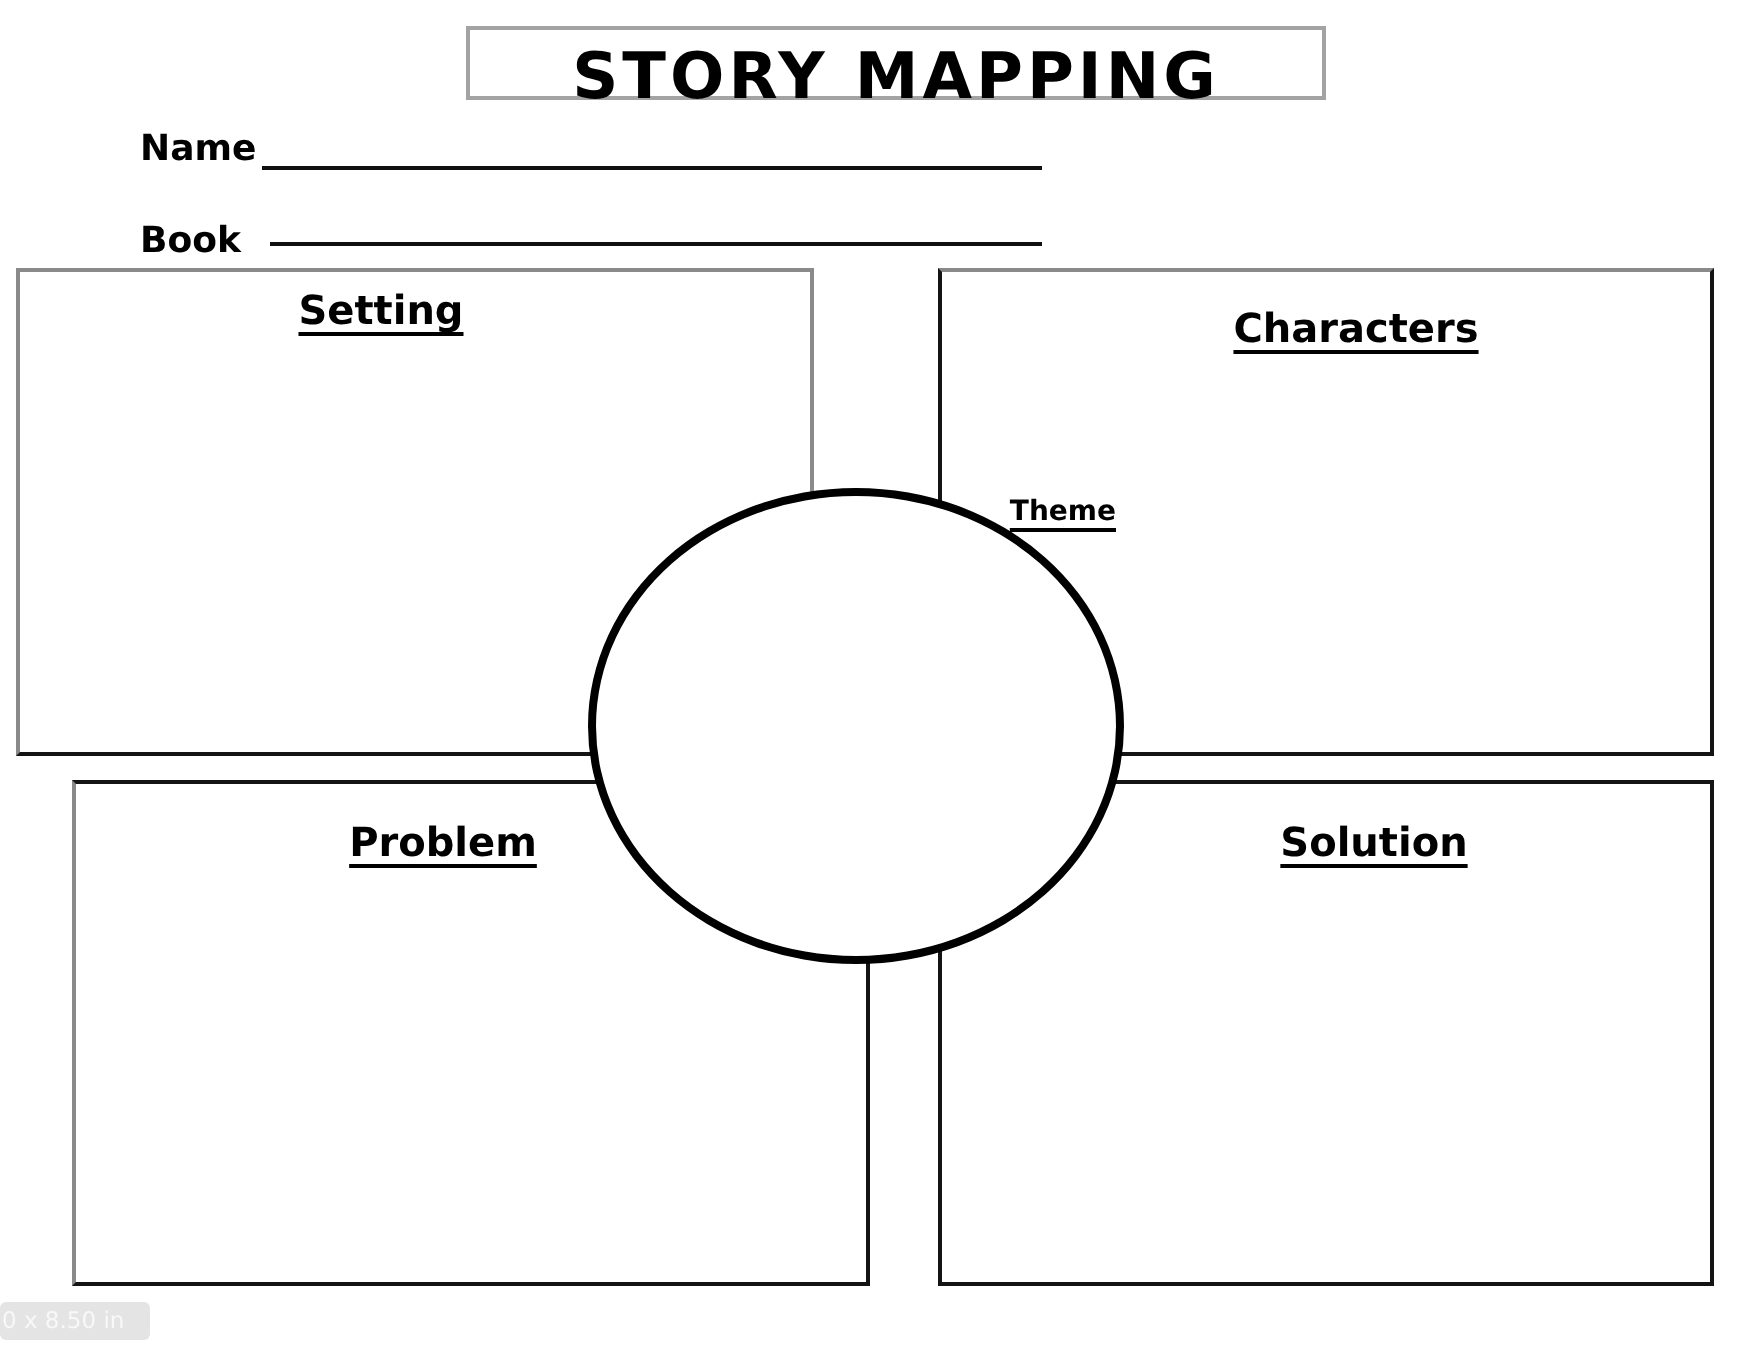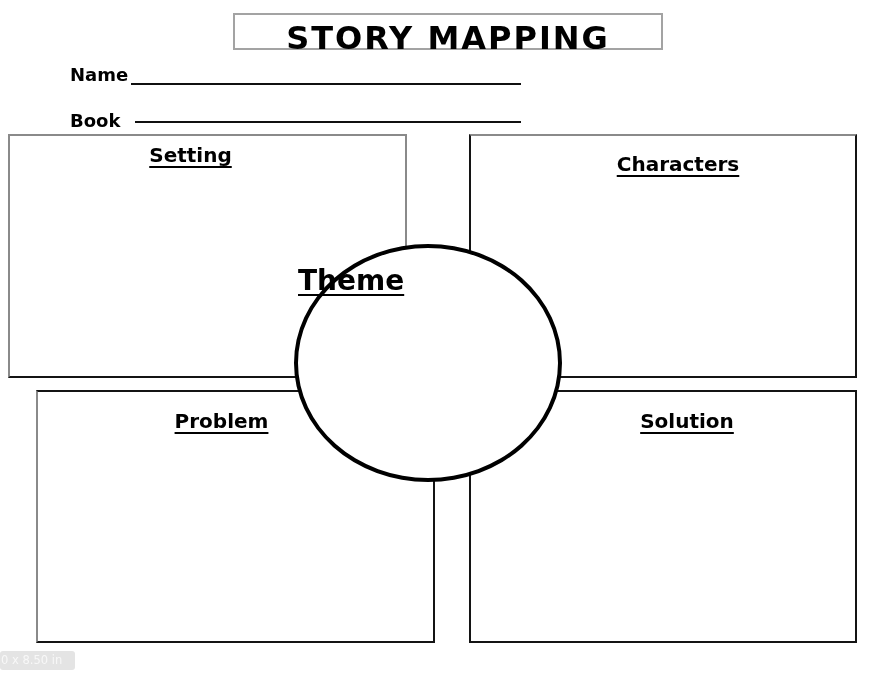--- a/index.html
+++ b/index.html
@@ -85,23 +85,23 @@
     left: 294px; top: 244px;
     width: 268px; height: 238px;
     background: #ffffff;
     border: 4px solid #000000;
     border-radius: 50%;
     box-sizing: border-box;
     z-index: 5;
   }
   .theme-label {
     display: block;
-    margin-top: 16px;
-    text-align: left;
-    font-size: 28px;
+    margin-top: 0;
+    text-align: right;
+    font-size: 14px;
     font-weight: 700;
     color: #000;
     text-decoration: underline;
     text-decoration-thickness: 2px;
     text-underline-offset: 4px;
   }
 
   
   .size-tooltip {
     position: absolute;

